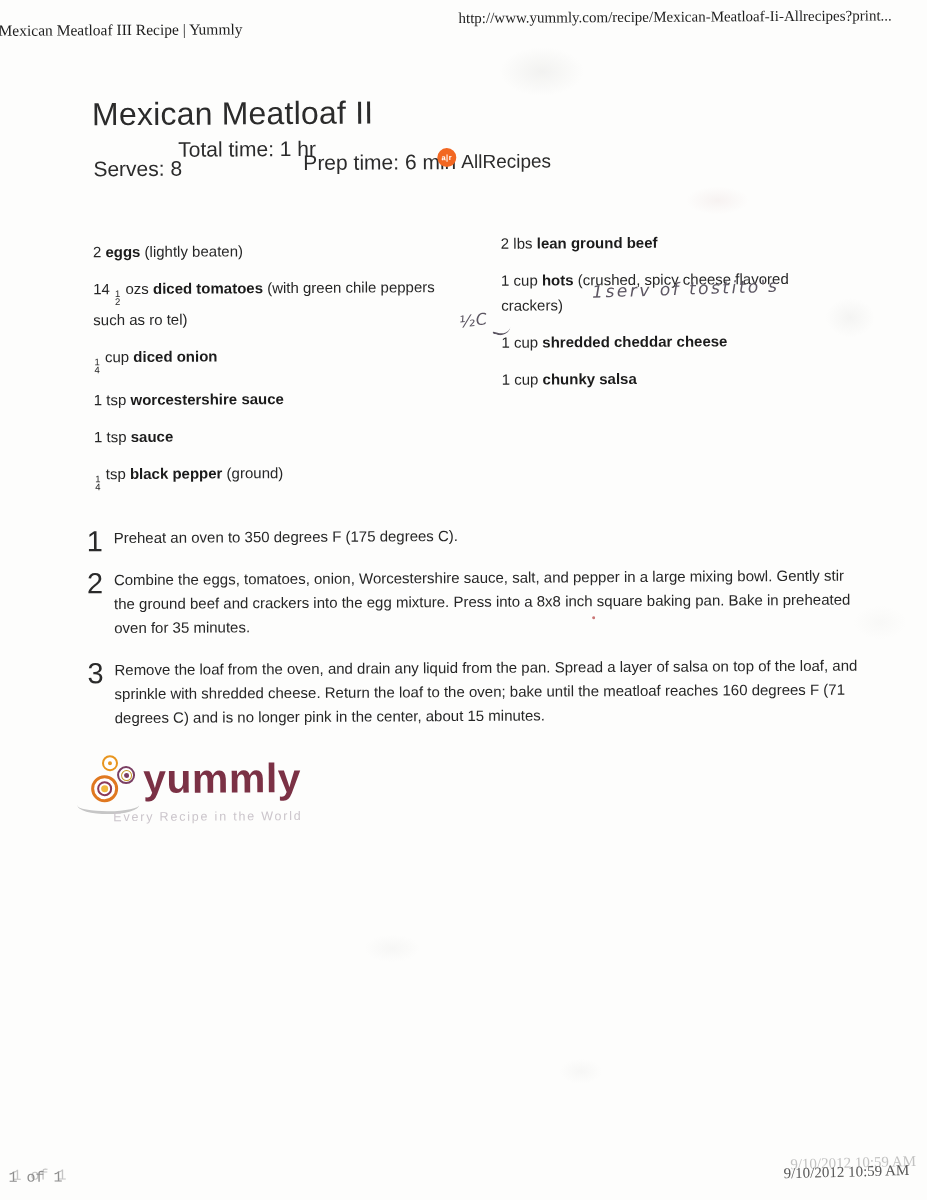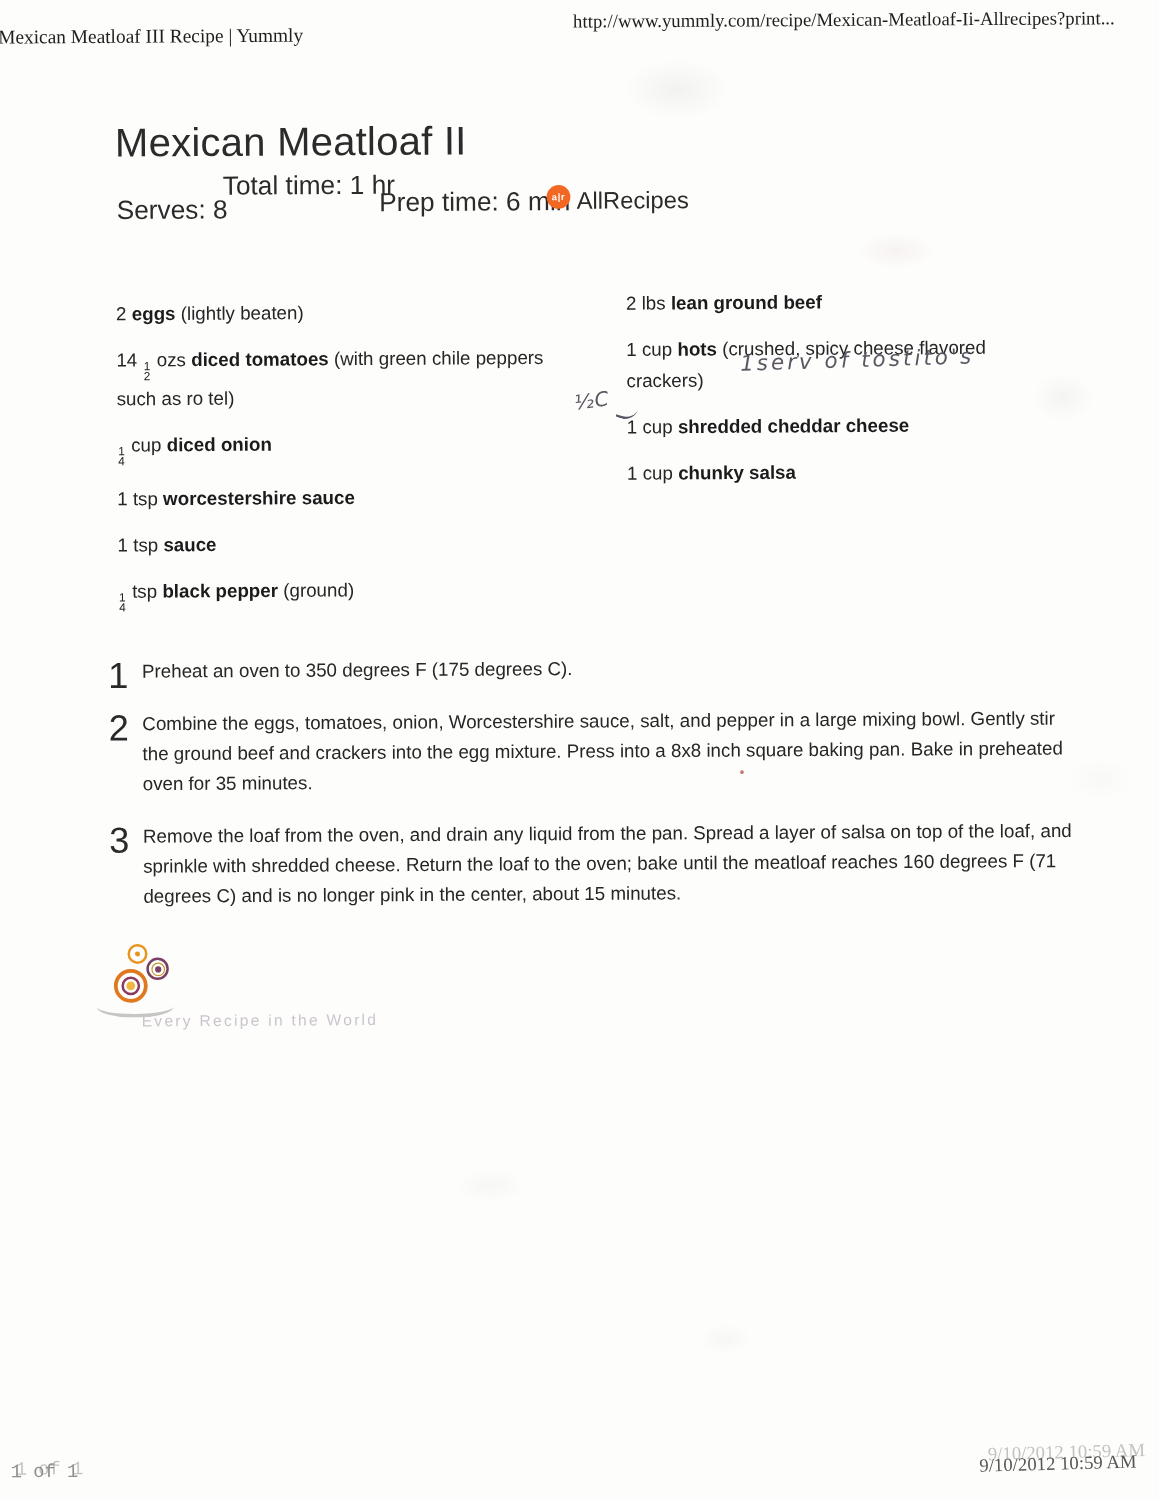--- a/index.html
+++ b/index.html
@@ -145,19 +145,20 @@
     <div class="ring ring-a">
         <span class="dot"></span>
       </div>
     <div class="ring ring-b">
         <span class="dot"></span>
       </div>
     <div class="ring ring-c">
         <span class="dot"></span>
       </div>
     <div class="swoosh"></div>
+    <div class="wordmark">yummly</div>
     <div class="tagline">Every Recipe in the World</div>
   </div>
 
   <div class="footer-left">1 of 1</div>
   <div class="footer-right">9/10/2012 10:59 AM</div>
 
 </div>
 
 </body></html>

